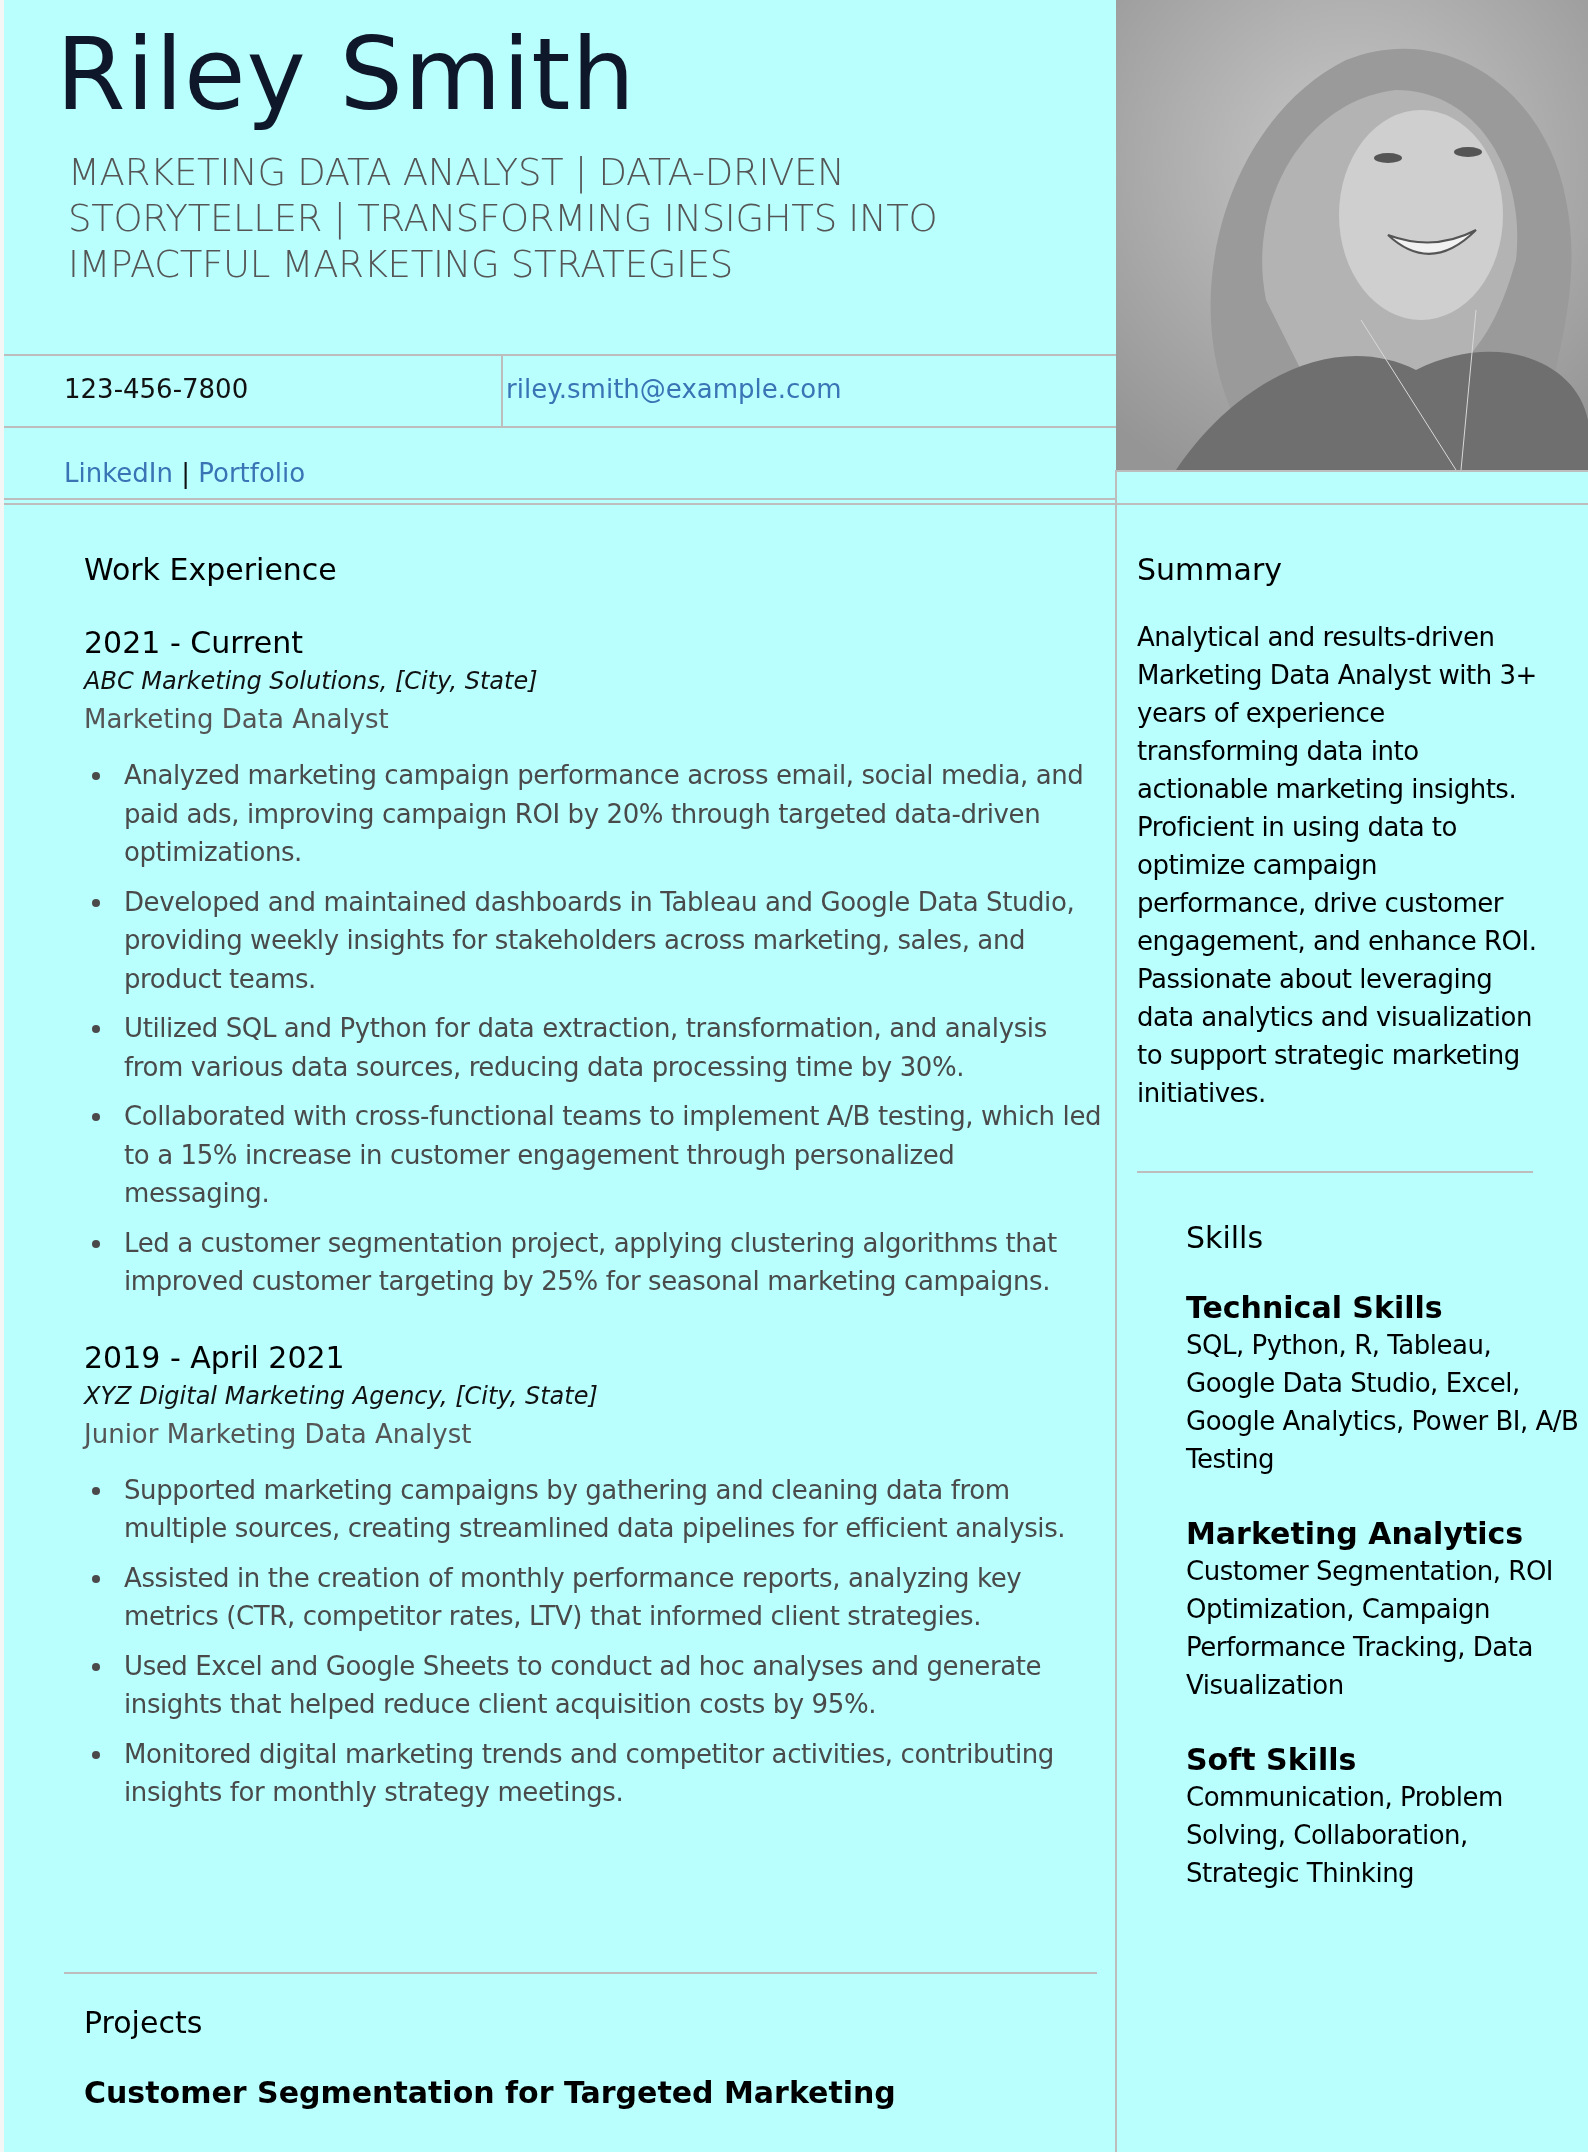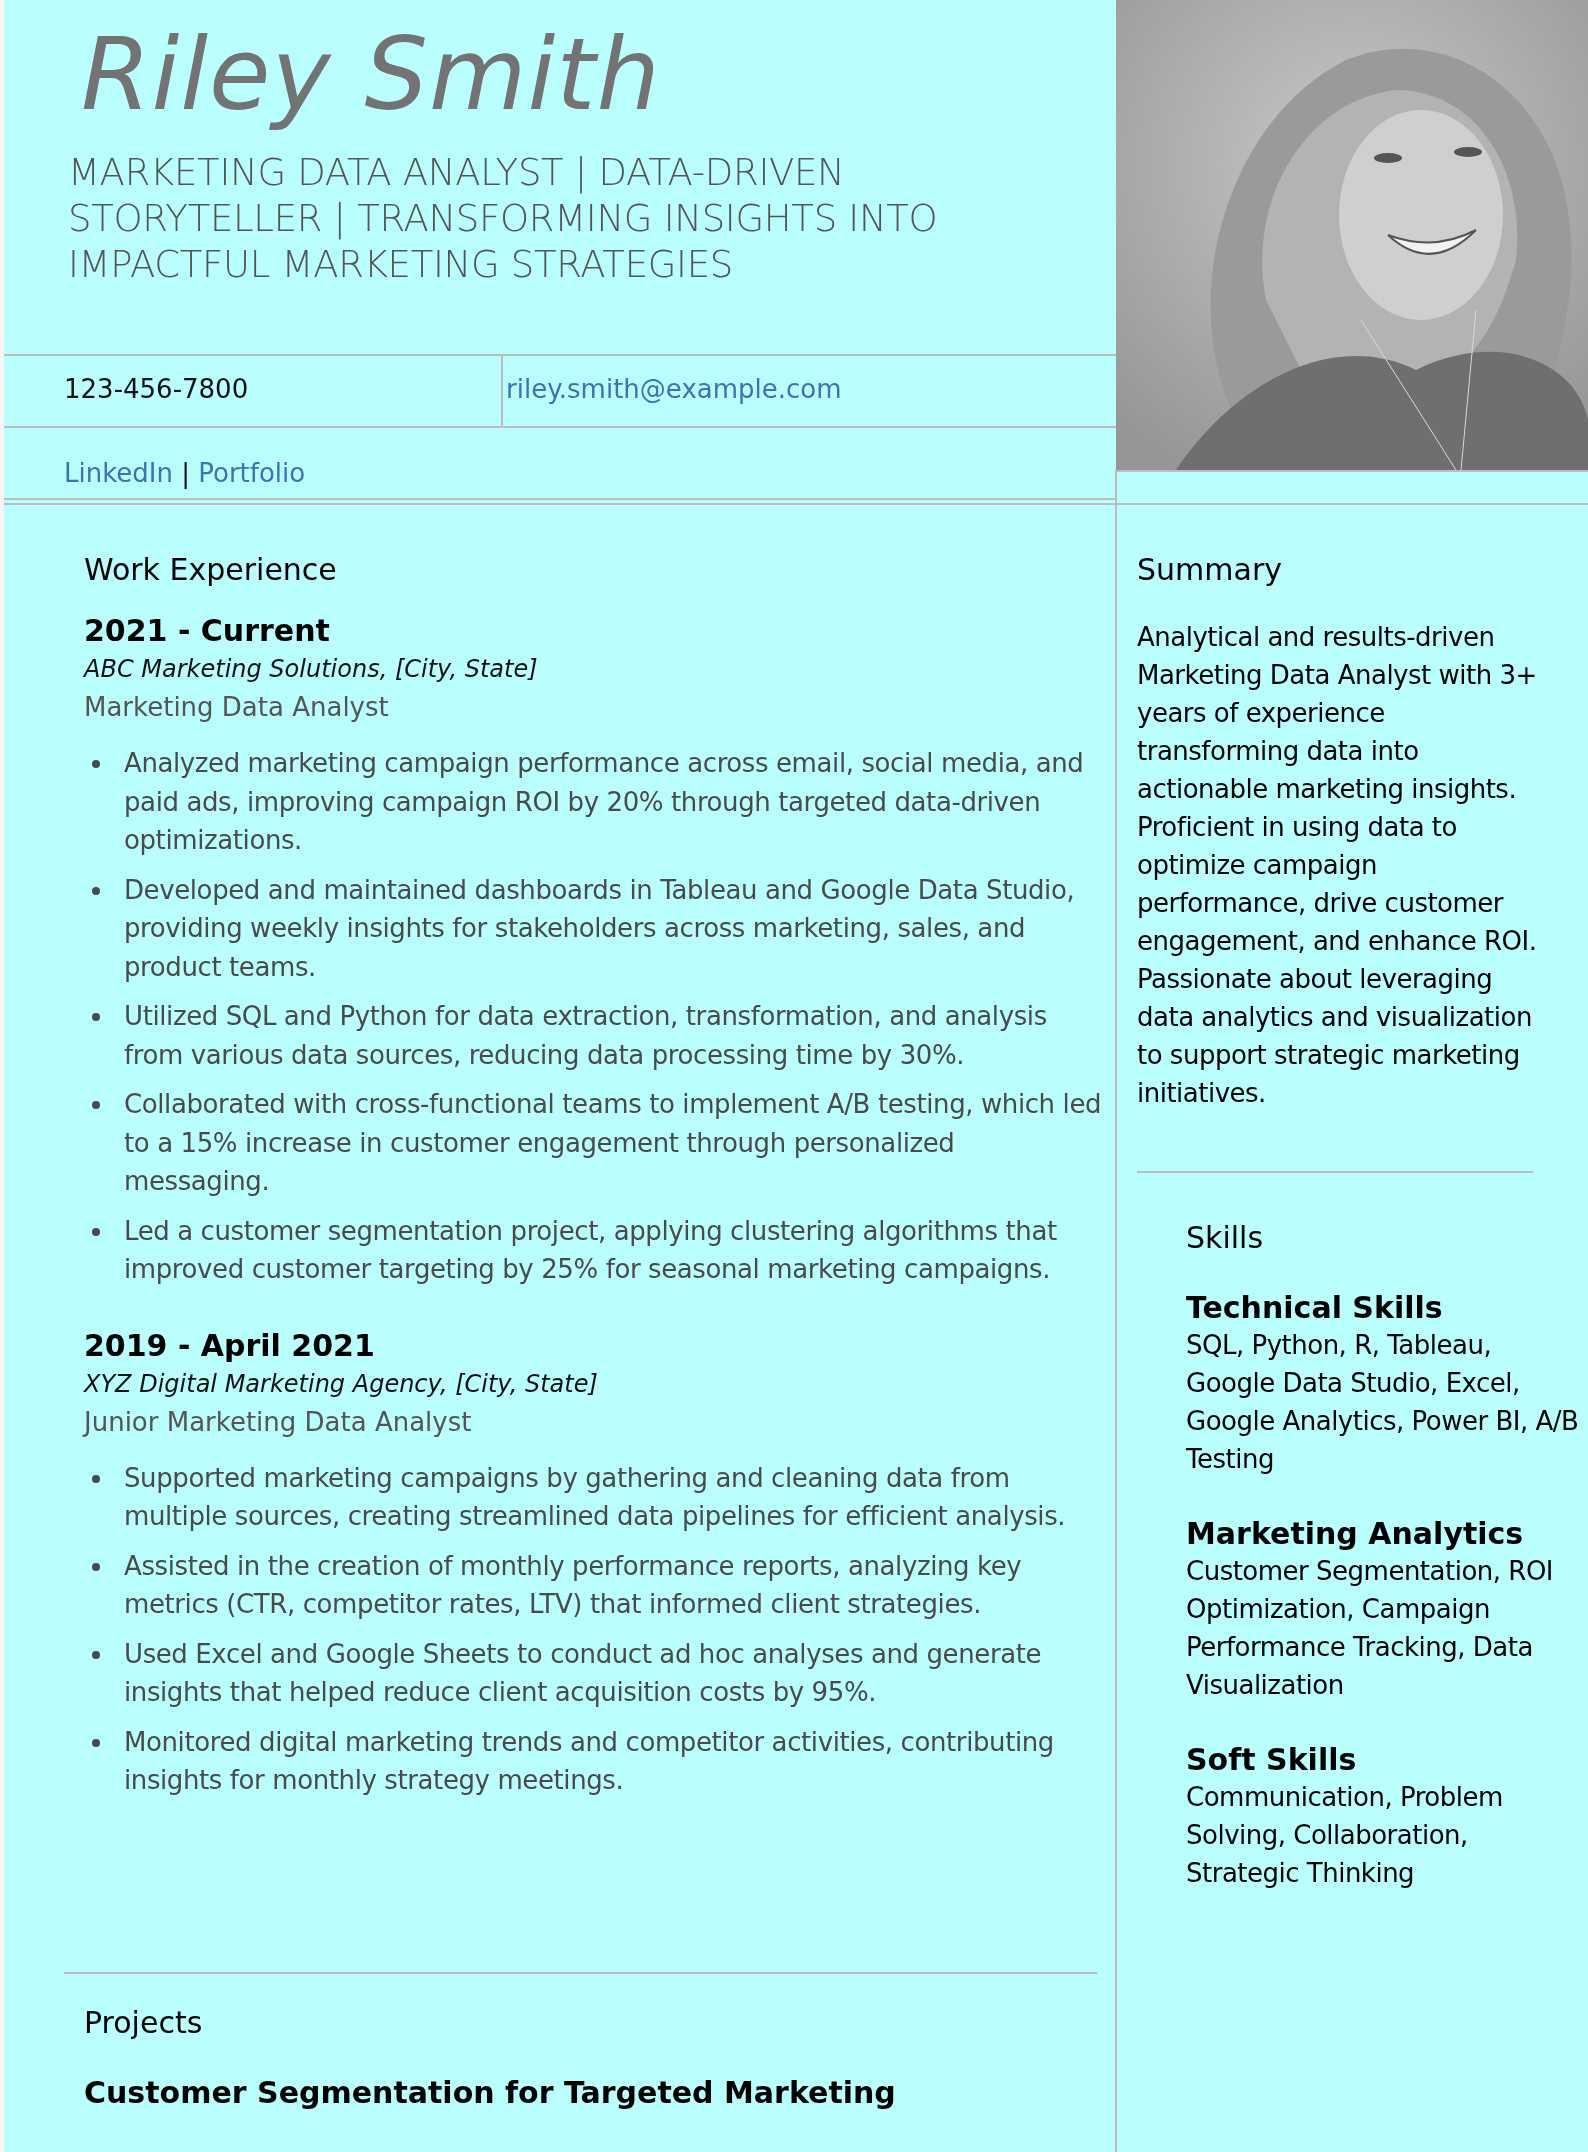--- a/index.html
+++ b/index.html
@@ -10,24 +10,24 @@
     position: relative;
   }
   .page {
     position: absolute; left: 4px; top: 0; width: 1584px; height: 2152px;
     background: #b8fffe;
   }
   .line { position: absolute; background: #bdbdbd; }
 
   
   .name {
-    position: absolute; left: 77px; top: 16px;
+    position: absolute; left: 52px; top: 16px;
     font-family: "DejaVu Sans", sans-serif;
     font-size: 100px; font-weight: 500; letter-spacing: 1px;
-    color: #737373; line-height: 118px; font-style: italic;
+    color: #0f172a; line-height: 118px;
   }
   .tagline {
     position: absolute; left: 64px; top: 150px; width: 980px;
     font-family: "DejaVu Sans", sans-serif;
     font-size: 37px; color: #555; line-height: 46px;
     text-transform: uppercase; font-weight: 300; letter-spacing: -0.3px;
   }
   .contact {
     position: absolute; font-family: "DejaVu Sans", sans-serif;
     font-size: 26px; line-height: 30px;
@@ -44,22 +44,22 @@
   }
 
   
   .left { position: absolute; left: 80px; top: 532px; width: 1020px; }
   .h2 {
     font-family: "DejaVu Sans", sans-serif; font-weight: 500;
     font-size: 30px; color: #000; line-height: 76px;
   }
   .job { margin-top: 0; }
   .job-dates {
-    font-family: "DejaVu Sans", sans-serif; font-weight: bold;
-    font-size: 30px; color: #000; line-height: 38px; margin-top: 4px;
+    font-family: "DejaVu Sans", sans-serif; font-weight: normal;
+    font-size: 30px; color: #000; line-height: 38px; margin-top: 16px;
   }
   .job-company {
     font-family: "DejaVu Sans", sans-serif; font-style: italic;
     font-size: 24px; color: #111; line-height: 38px;
   }
   .job-title {
     font-family: "DejaVu Sans", sans-serif;
     font-size: 26px; color: #555; line-height: 38px;
   }
   ul.bullets { list-style: none; margin-top: 18px; }

